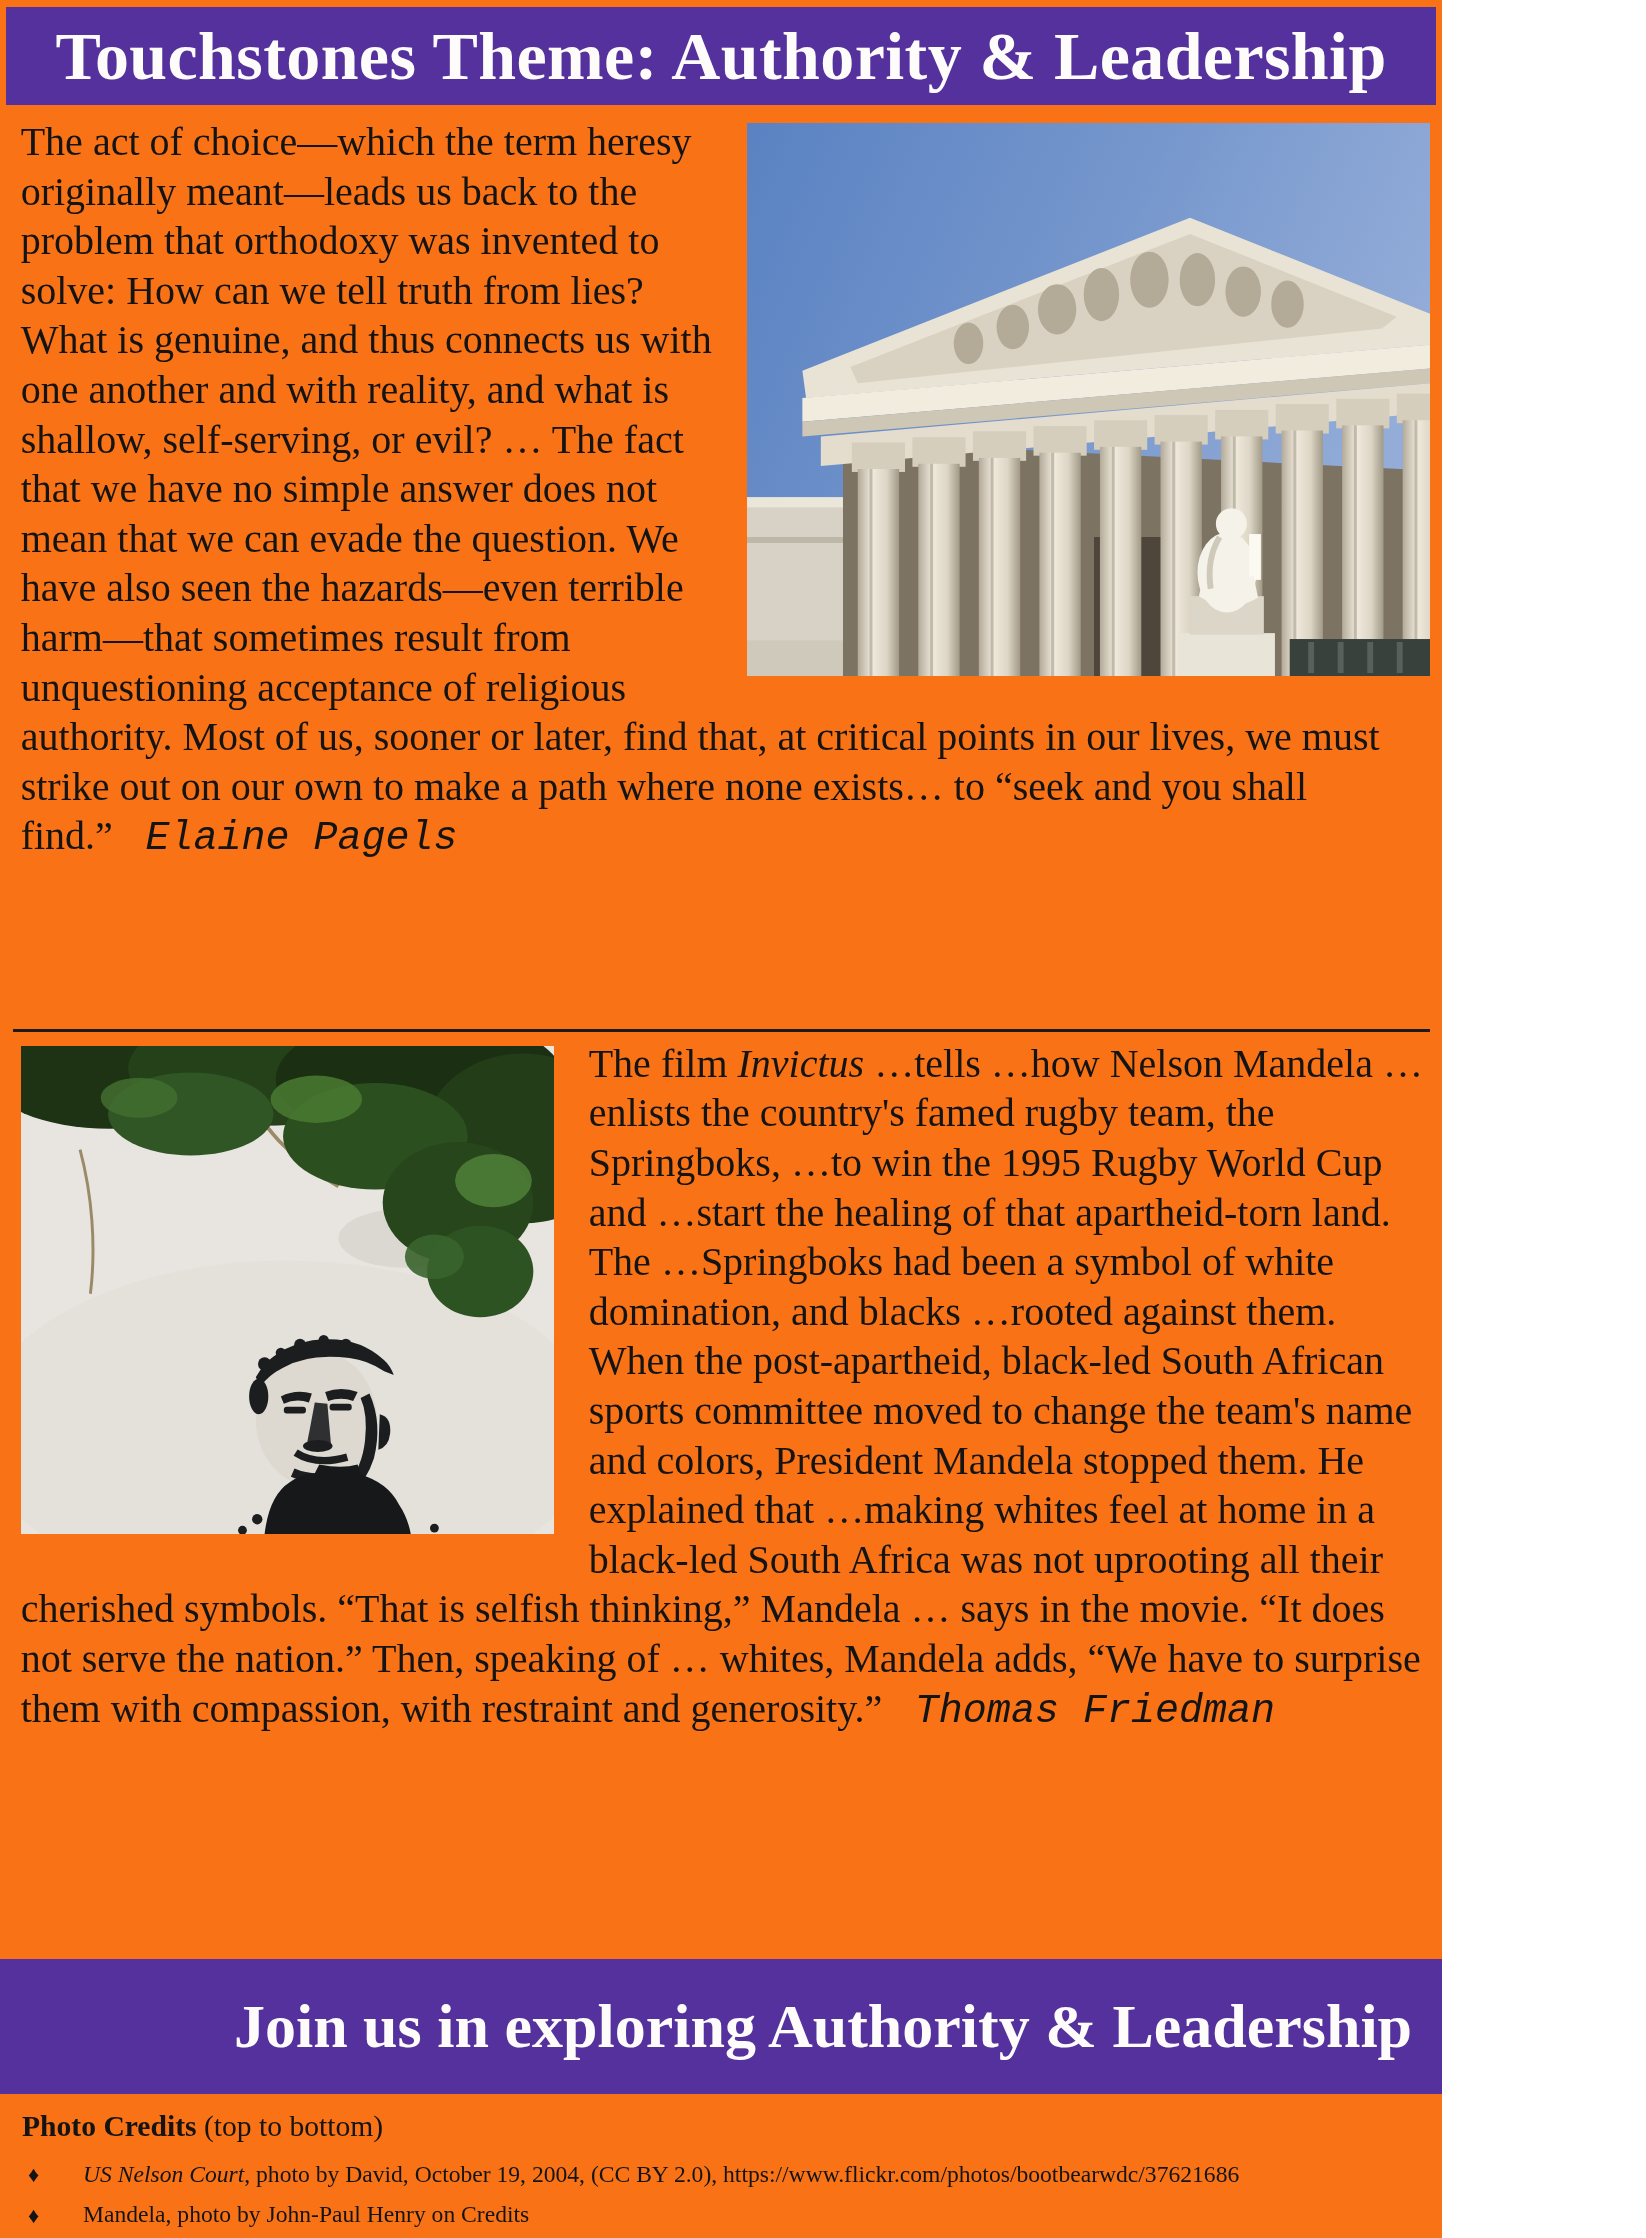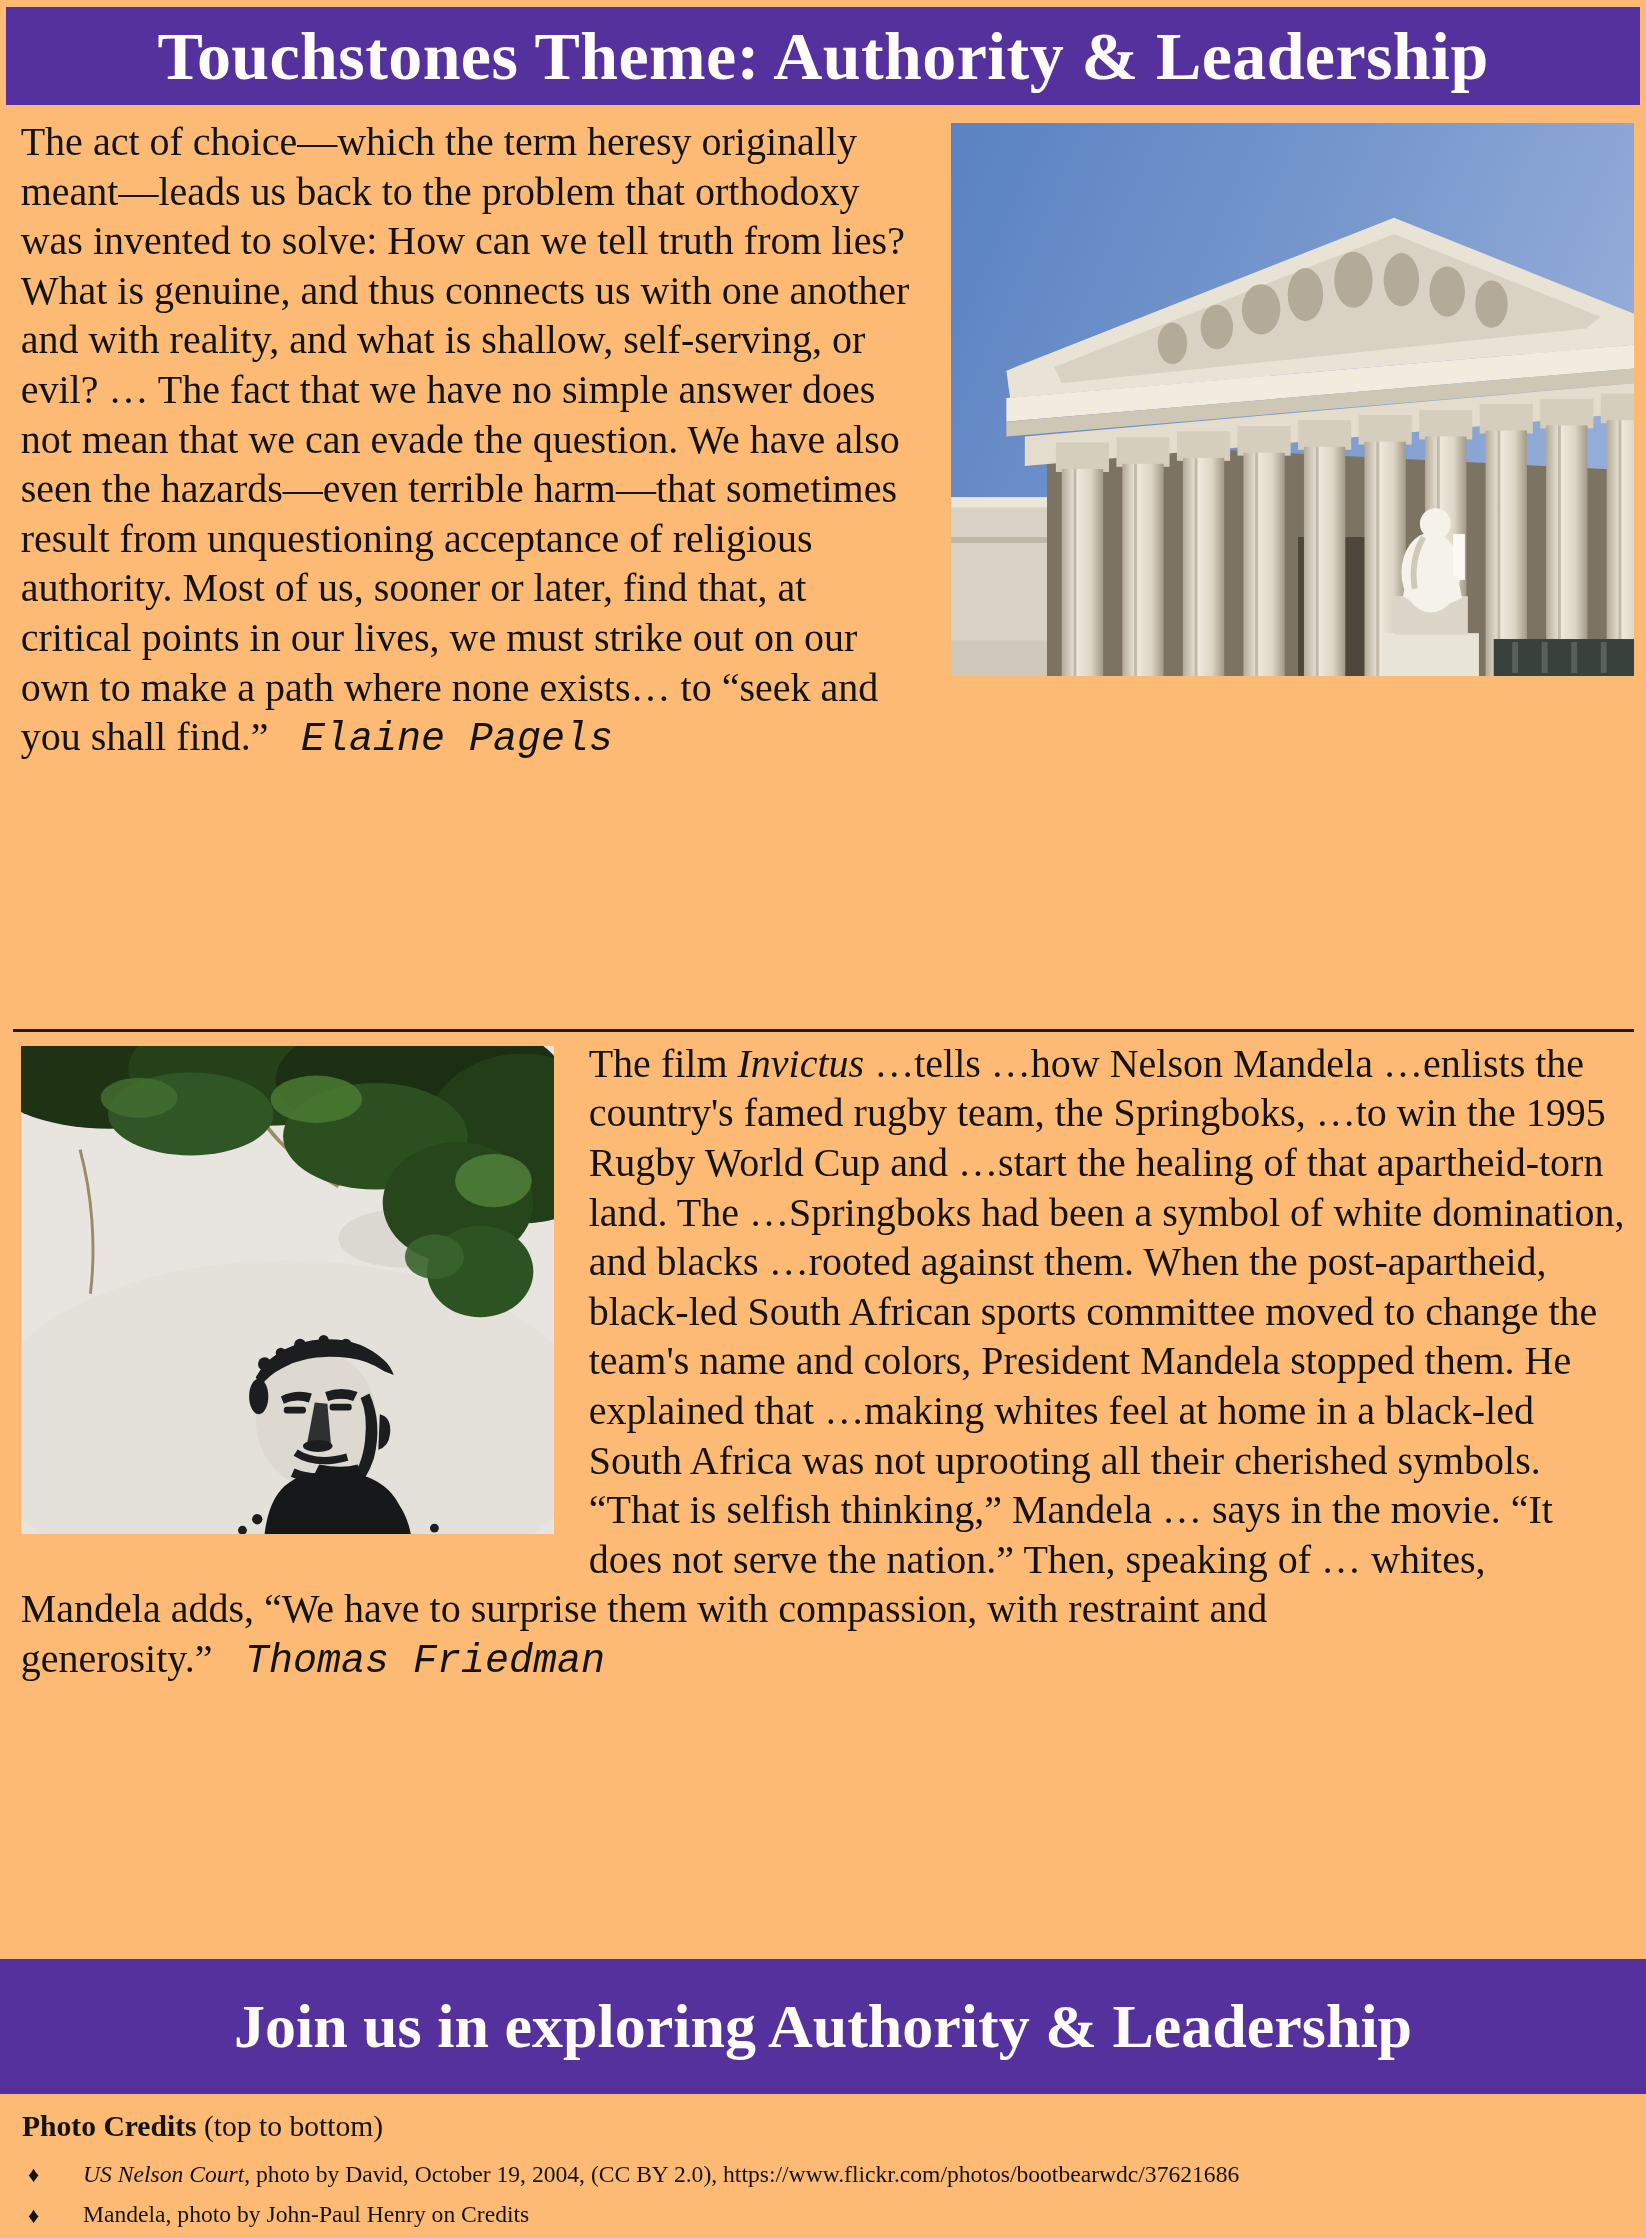--- a/index.html
+++ b/index.html
@@ -1,19 +1,19 @@
 <!DOCTYPE html>
 <html style="font-size:11.8px"><head>
 <meta charset="utf-8">
 <style>
   * { margin:0; padding:0; box-sizing:border-box; }
   html,body { background:#ffffff; }
   .page {
-    position:relative; width:1646px; height:2239px; overflow:hidden;
-    background:#fdba74; color:#141414;
+    position:relative; width:1442px; height:2239px; overflow:hidden;
+    background:#f97316; color:#141414;
     font-family:"Liberation Serif", serif;
   }
   .banner { background:#54319c; display:flex; align-items:center; justify-content:center; }
   .top-banner { position:absolute; top:7.4px; left:5.9px; right:5.9px; height:98px; }
   .top-banner h1 { color:#fdfcfb; font-size:68px; font-weight:bold; white-space:nowrap; letter-spacing:0.4px; }
   .content { position:absolute; top:117px; left:20.7px; right:11.8px; }
   .body-text { font-size:40px; line-height:1.24; }
   .quote-section::after { content:""; display:block; clear:both; }
   .section-pagels { min-height:879px; }
   .section-friedman { min-height:872px; }

